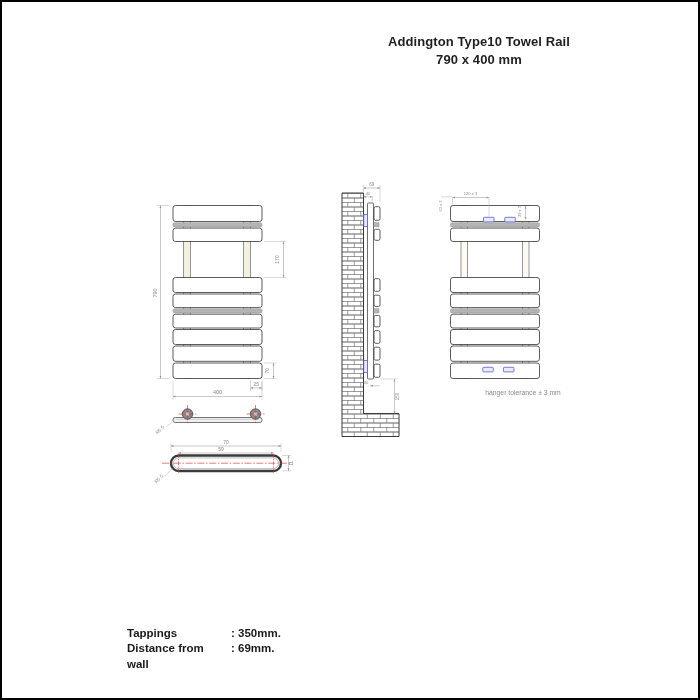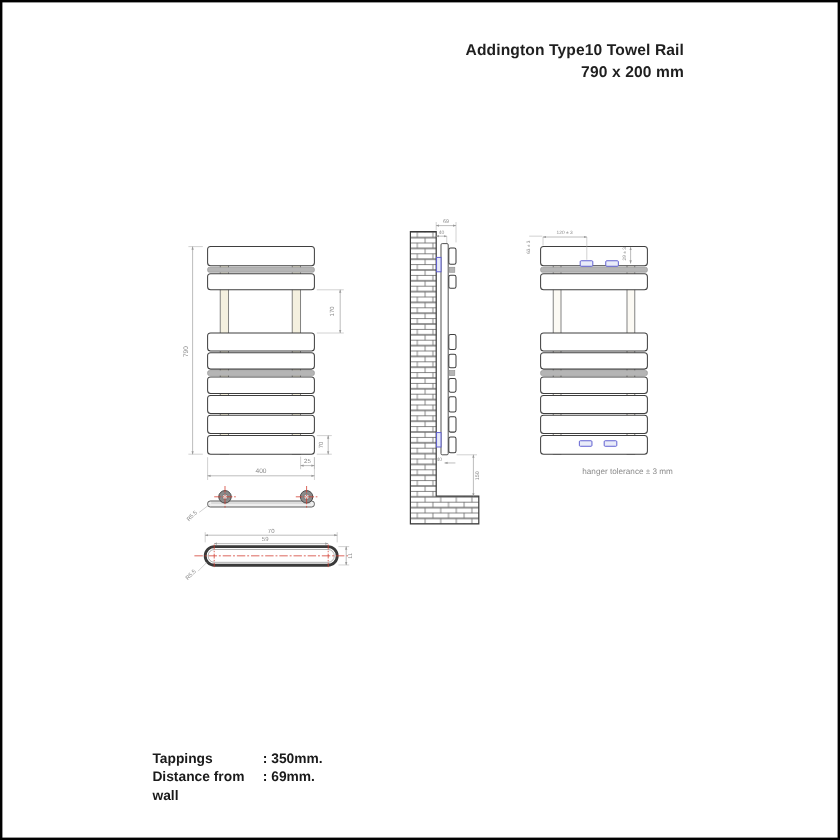--- a/index.html
+++ b/index.html
@@ -2,28 +2,28 @@
 <html><head>
 <meta charset="utf-8">
 <style>
   html,body{margin:0;padding:0;}
   body{
     width:700px;height:700px;position:relative;background:#ffffff;
     font-family:"Liberation Sans", sans-serif;overflow:hidden;
   }
   .frame{position:absolute;inset:0;border:2px solid #000;box-sizing:border-box;pointer-events:none;}
   .title-block{
-    position:absolute;top:33px;right:130px;text-align:right;
+    position:absolute;top:33px;right:130px;text-align:center;
     color:#1f1f1f;font-size:13px;font-weight:600;line-height:18px;letter-spacing:.1px;
   }
   .specs{
     position:absolute;left:127px;top:626px;
     color:#1a1a1a;font-size:11.5px;font-weight:600;line-height:15.4px;
   }
-  .specs .row{display:grid;grid-template-columns:92px auto;}
+  .specs .row{display:grid;grid-template-columns:92px auto;gap:12px;}
   svg text{fill:#8a8a8a;font-family:"Liberation Sans", sans-serif;}
   svg .dim{stroke:#9a9a9a;stroke-width:.55;}
   svg .ext{stroke:#ababab;stroke-width:.45;}
   svg .bar{fill:#ffffff;stroke:#3f3f3f;stroke-width:.85;}
   svg .graybar{fill:#b5b5b5;stroke:#8f8f8f;stroke-width:.5;}
   svg .tube{fill:#f1ecd6;fill-opacity:.78;stroke:#6b6b6b;stroke-width:.7;}
   svg .red{stroke:#d23b2f;stroke-width:.65;fill:none;}
   svg .blue{fill:#e9ecf9;stroke:#5b5bd0;stroke-width:.8;}
 </style>
 </head>
@@ -199,21 +199,21 @@
 
     <line class="dim" x1="525.5" y1="206" x2="525.5" y2="219.5" marker-start="url(#ma)" marker-end="url(#ma)"></line>
     <text x="521.3" y="211.5" font-size="4" text-anchor="middle" transform="rotate(-90 521.3 211.5)">29 ± 3</text>
     <text x="523" y="395" font-size="6.8" text-anchor="middle">hanger tolerance ± 3 mm</text>
   </g>
 </svg>
 
 
 <div class="title-block">
   <div>Addington Type10 Towel Rail</div>
-  <div>790 x 200 mm</div>
+  <div>790 x 400 mm</div>
 </div>
 
 
 <div class="specs">
   <div class="row">
     <span>Tappings</span>
     <span>: 350mm.</span>
   </div>
   <div class="row">
     <span>Distance from wall</span>

